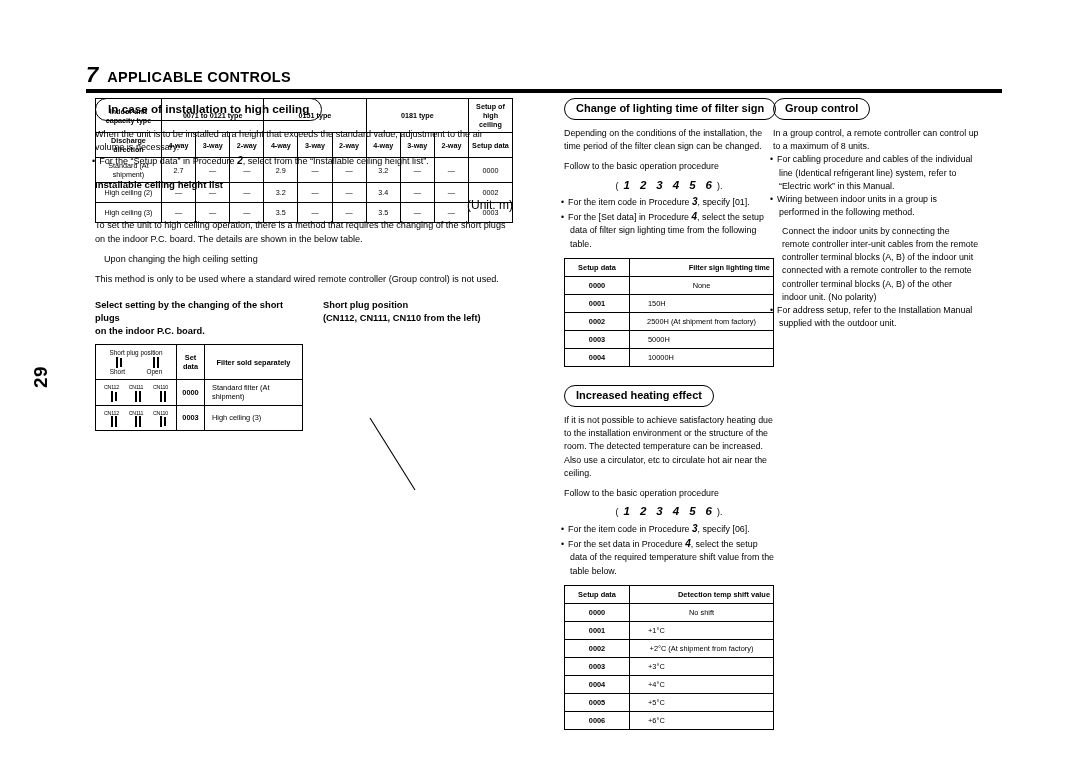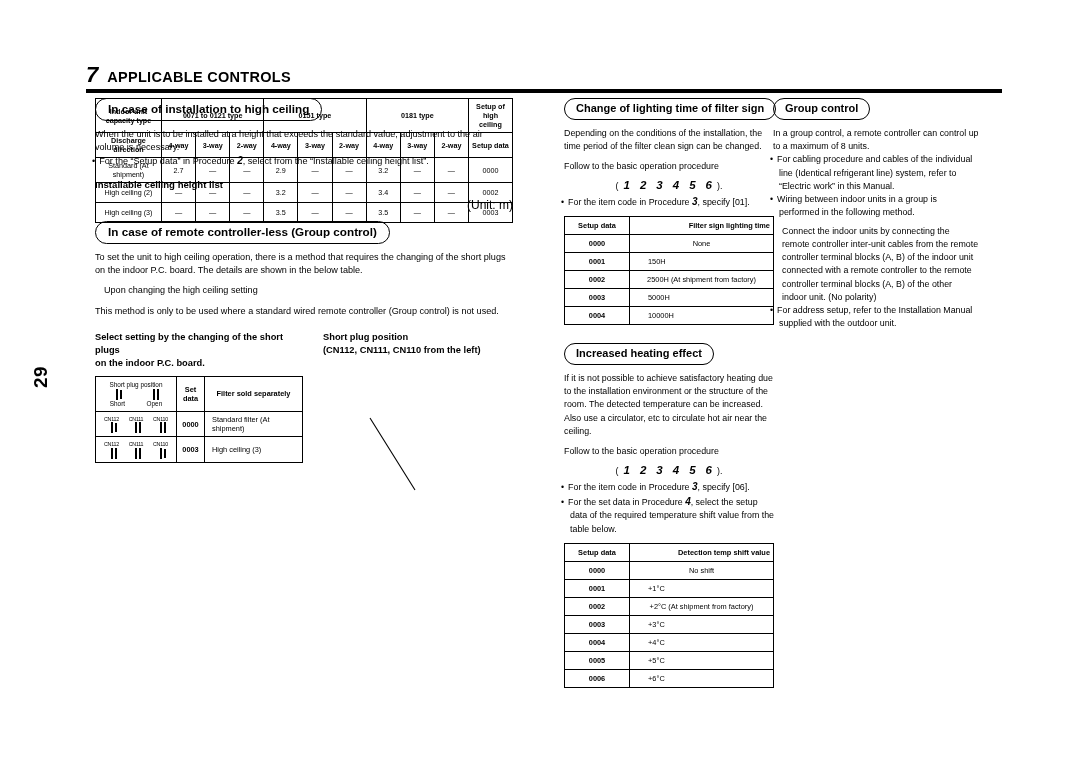--- a/index.html
+++ b/index.html
@@ -210,23 +210,20 @@
           <td>—</td>
           <td>—</td>
           <td>0003</td>
         </tr>
       </tbody>
         </table>
     </div>
 
     <p class="unit">(Unit: m)</p>
 
-    <div style="margin-top:9px;">
-      <div class="pill">In case of remote controller-less (Group control)</div>
-    </div>
 
     <p class="body">To set the unit to high ceiling operation, there is a method that requires the changing of the short plugs on the indoor P.C. board. The details are shown in the below table.</p>
     <p class="body" style="padding-left:9px;">Upon changing the high ceiling setting</p>
     <p class="body">This method is only to be used where a standard wired remote controller (Group control) is not used.</p>
 
     <div style="display:flex;gap:18px;margin-top:13px;">
       <div style="width:210px;">
         <div class="label-b">Select setting by the changing of the short plugs</div>
         <div class="label-b">on the indoor P.C. board.</div>
       </div>
@@ -313,20 +310,24 @@
     <p class="body mid">Follow to the basic operation procedure</p>
 
     <p class="seq">
       <span>(</span><span class="n">1</span><span class="n">2</span><span class="n">3</span><span class="n">4</span><span class="n">5</span><span class="n">6</span><span>).</span>
     </p>
 
     <p class="bullet mid">
       <span class="bul"></span><span>For the item code in Procedure</span>
       <span class="proc">3</span><span>, specify [01].</span>
     </p>
+    <p class="bullet mid">
+      <span class="bul"></span><span>For the [Set data] in Procedure</span>
+      <span class="proc">4</span><span>, select the setup data of filter sign lighting time from the following table.</span>
+    </p>
 
     <table class="sd">
       <tbody>
           <tr>
         <th class="k">Setup data</th>
         <th>Filter sign lighting time</th>
       </tr>
       <tr>
         <td class="k">0000</td>
         <td class="v">None</td>

